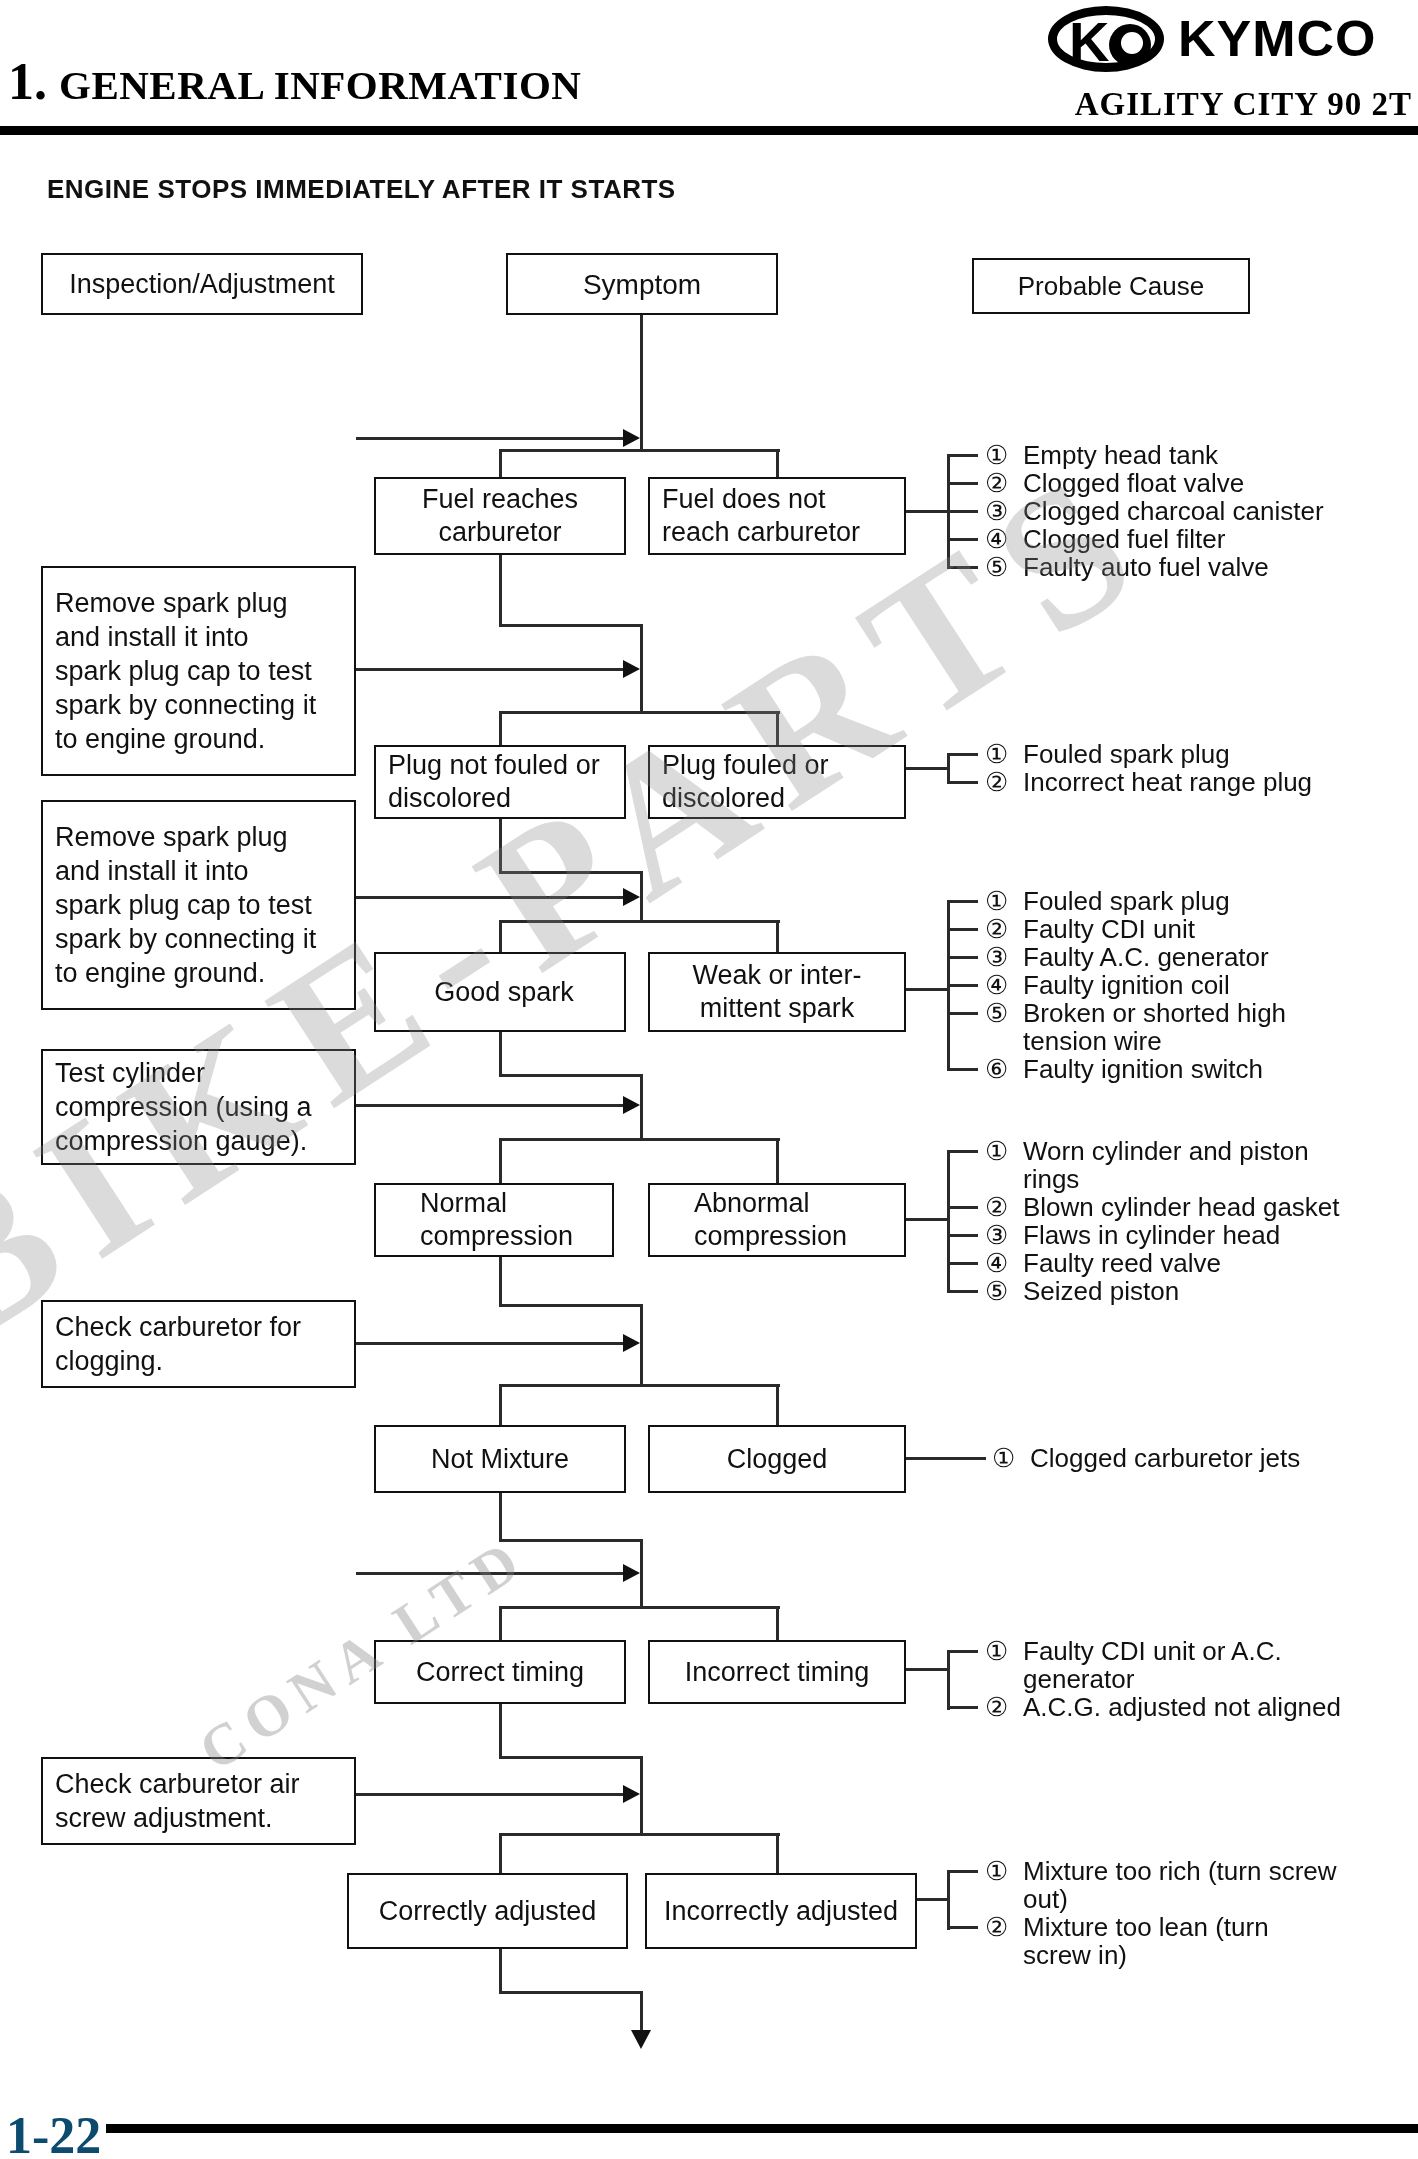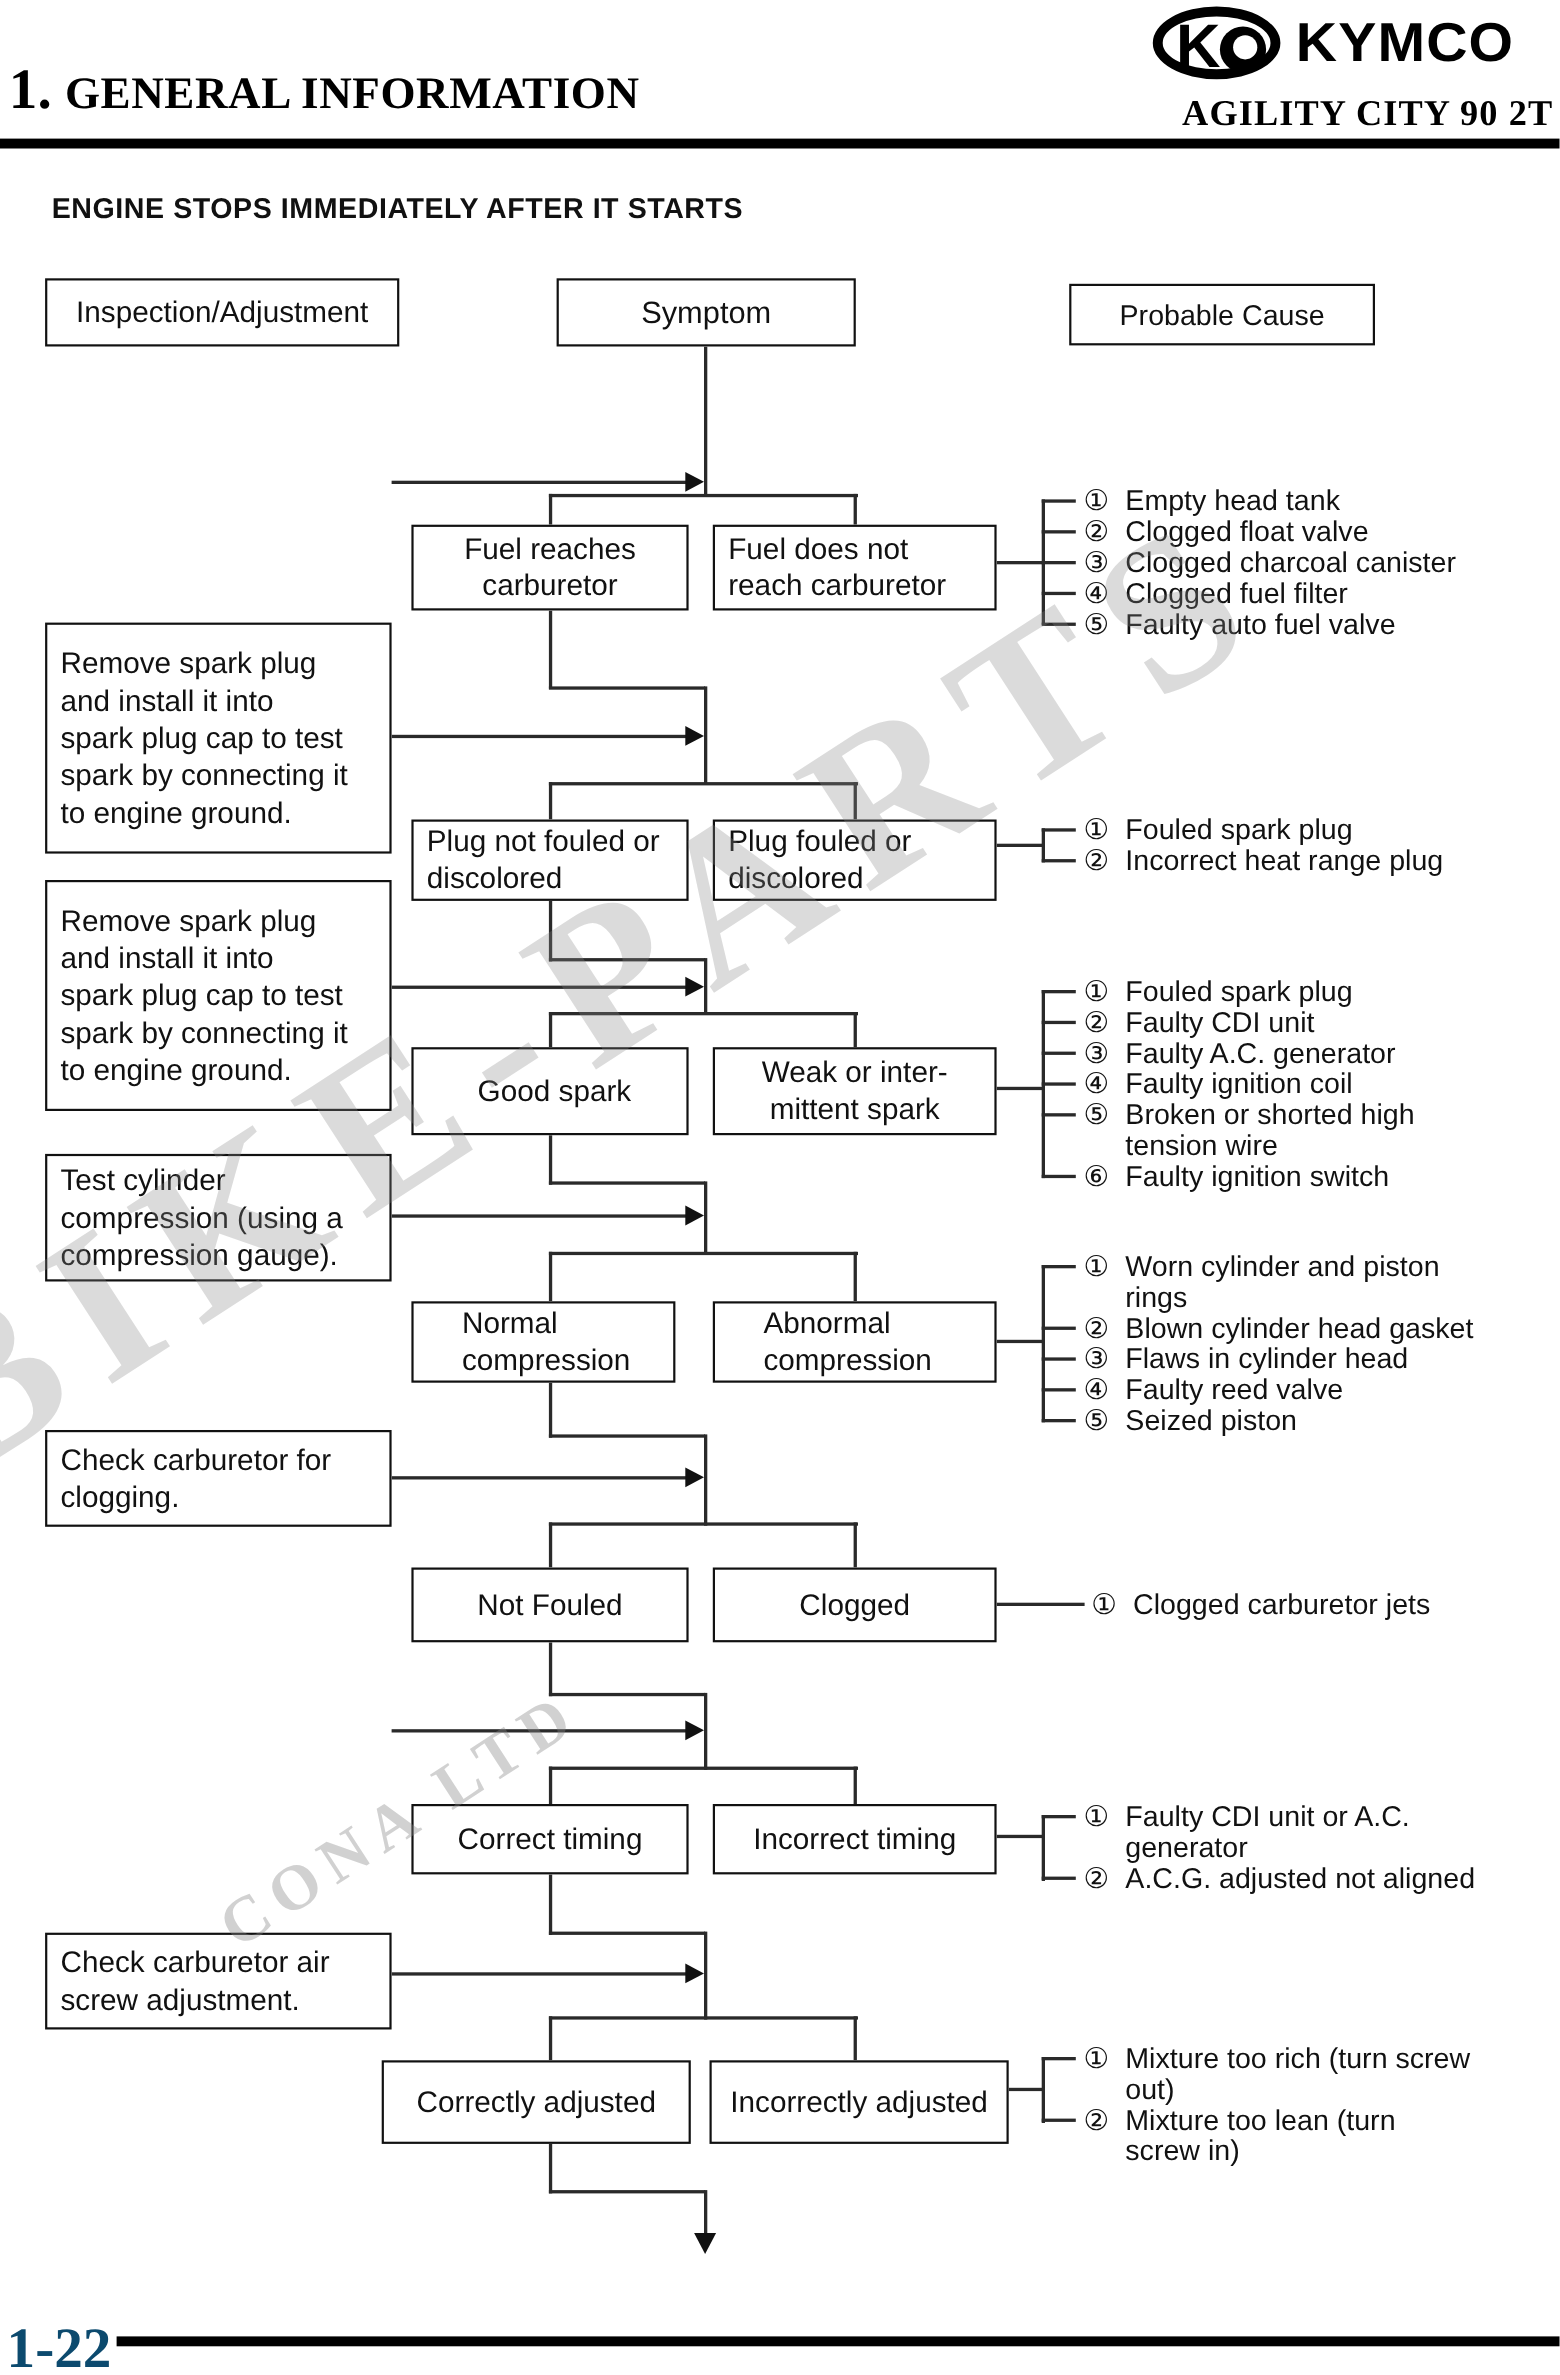--- a/index.html
+++ b/index.html
@@ -237,21 +237,21 @@
   <div class="vl" style="left:499px;top:1257px;height:50px;"></div>
   <div class="hl" style="left:499px;top:1304px;width:142px;"></div>
   <div class="vl" style="left:640px;top:1304px;height:83px;"></div>
   <div class="box lbox" style="left:41px;top:1300px;width:315px;height:88px;">Check carburetor for
 clogging.</div>
   <div class="hl" style="left:356px;top:1342px;width:268px;"></div>
   <div class="ar" style="left:623px;top:1334px;"></div>
   <div class="hl" style="left:499px;top:1384px;width:281px;"></div>
   <div class="vl" style="left:499px;top:1384px;height:41px;"></div>
   <div class="vl" style="left:776px;top:1384px;height:41px;"></div>
-  <div class="box center" style="left:374px;top:1425px;width:252px;height:68px;">Not Fouled</div>
+  <div class="box center" style="left:374px;top:1425px;width:252px;height:68px;">Not Mixture</div>
   <div class="box center" style="left:648px;top:1425px;width:258px;height:68px;">Clogged</div>
   <div class="hl" style="left:906px;top:1457px;width:80px;"></div>
   <div class="cause" style="left:992px;top:1444px;">
     <span class="cnum">①</span>
     <span class="ctext">Clogged carburetor jets</span>
   </div>
 
   <div class="vl" style="left:499px;top:1493px;height:49px;"></div>
   <div class="hl" style="left:499px;top:1539px;width:142px;"></div>
   <div class="vl" style="left:640px;top:1539px;height:70px;"></div>

